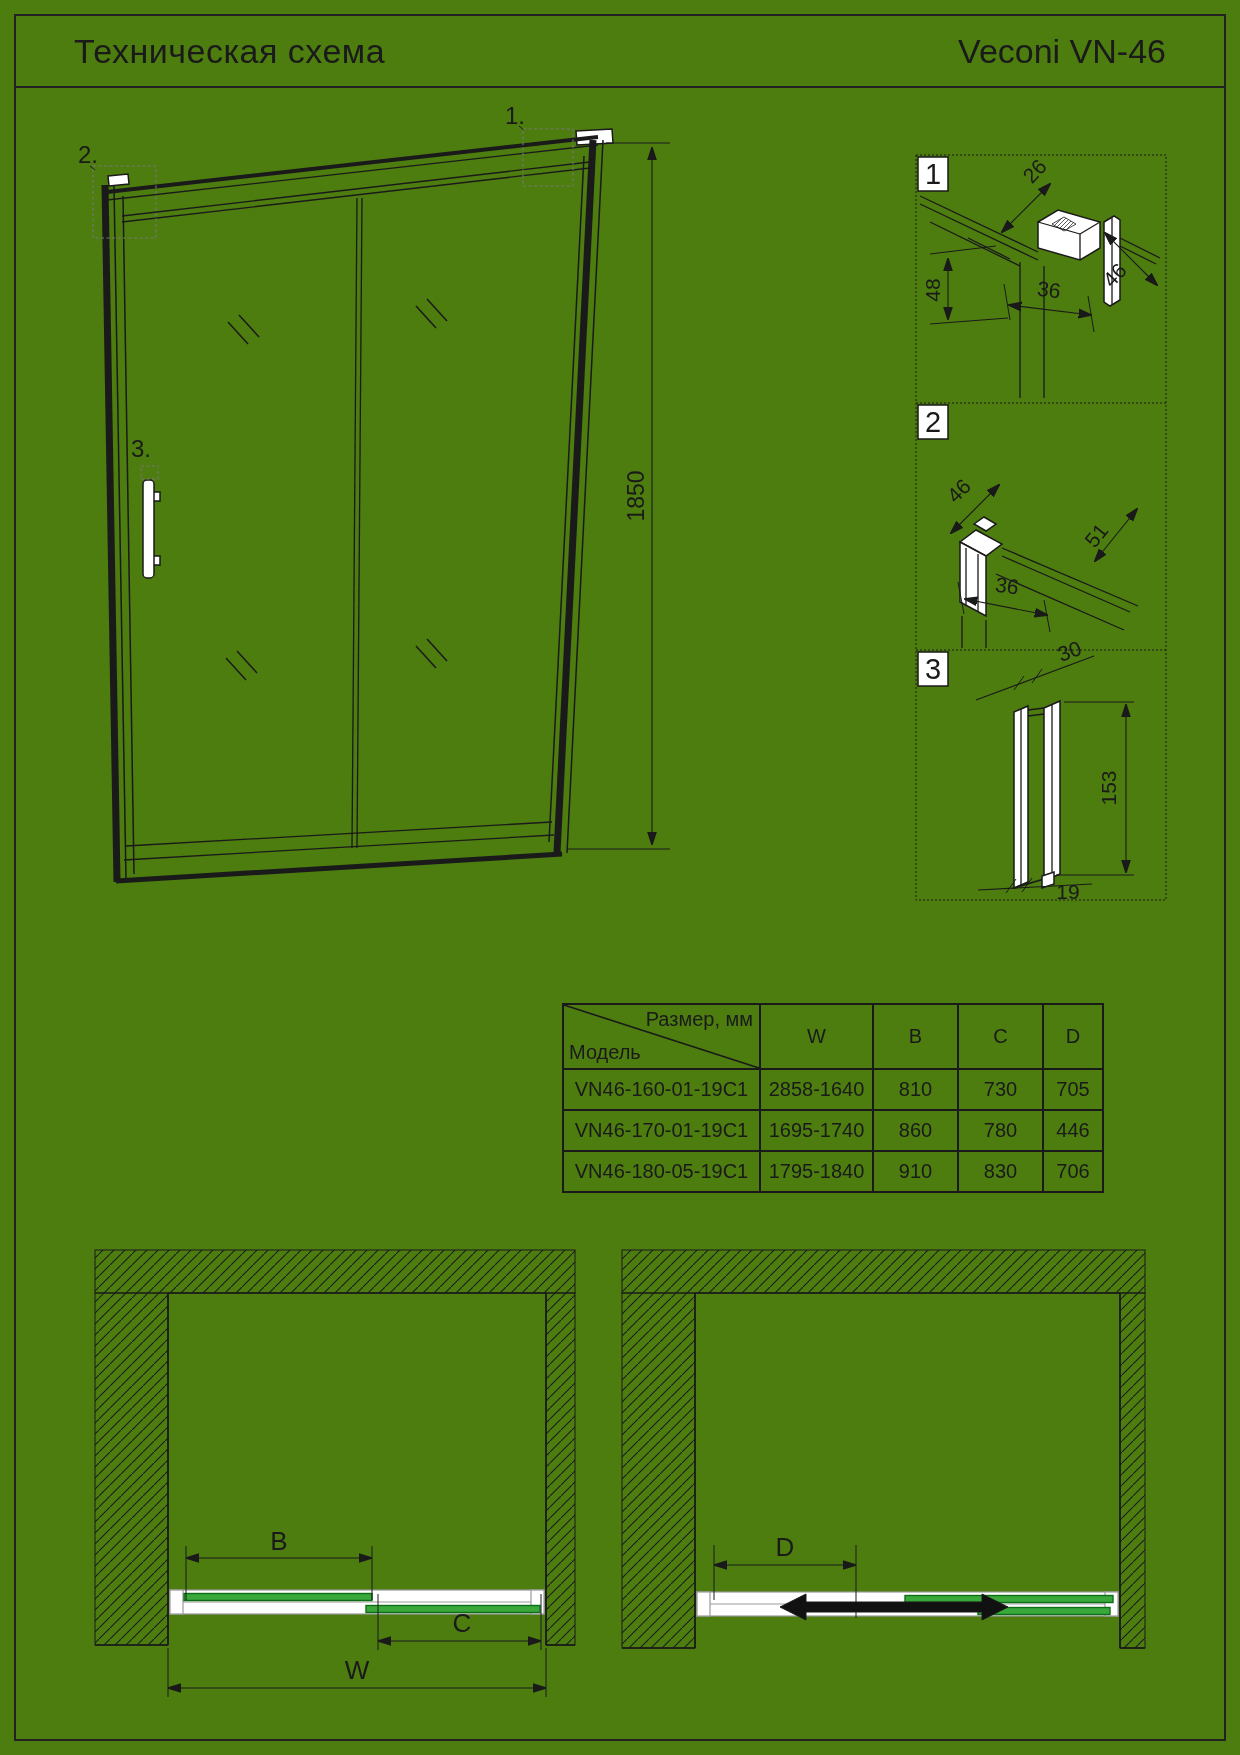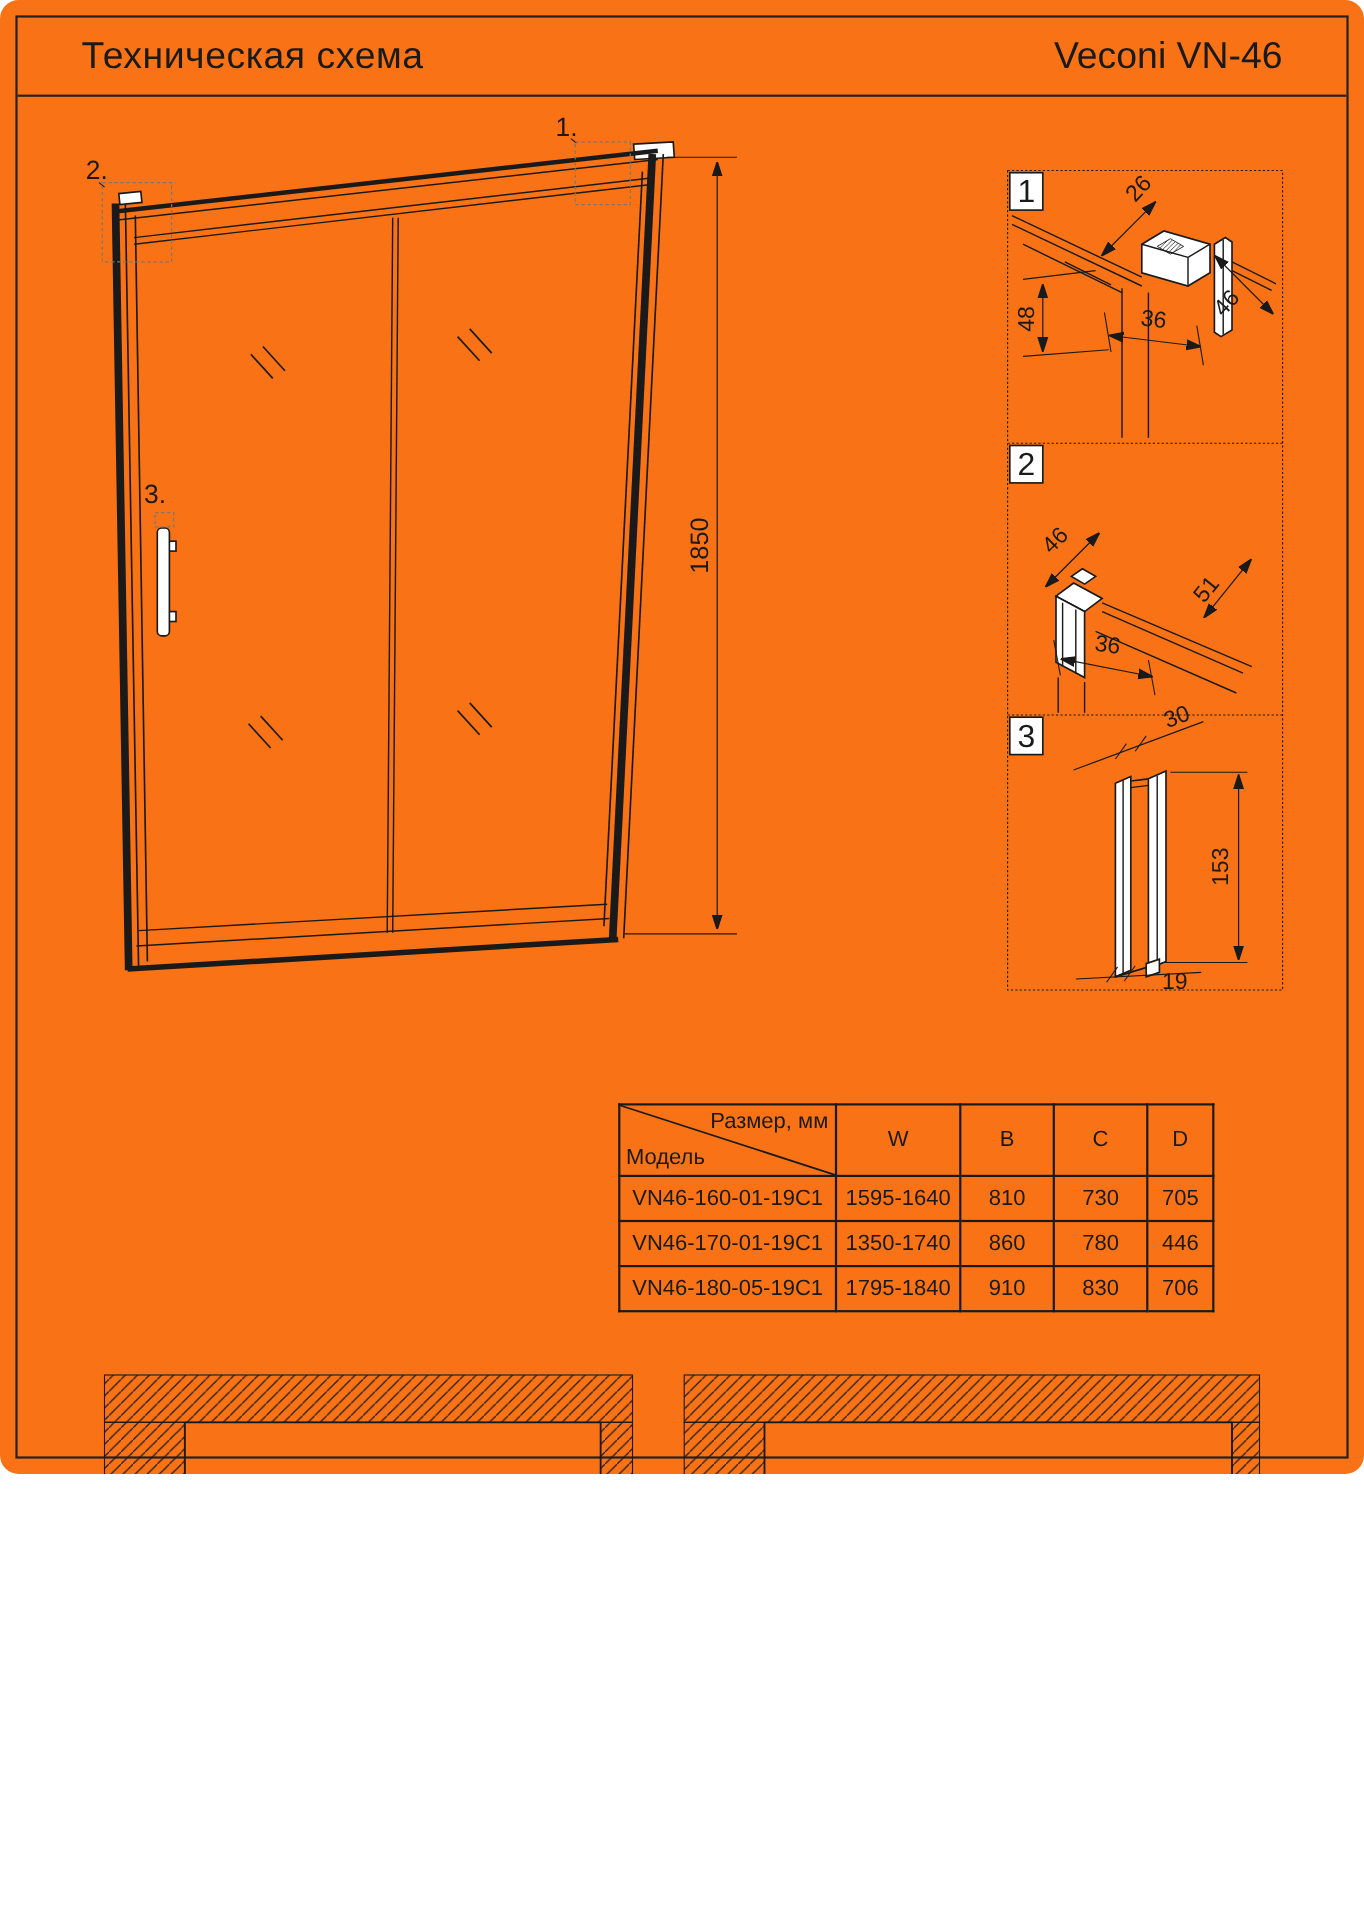--- a/index.html
+++ b/index.html
@@ -1,17 +1,17 @@
 <!DOCTYPE html>
 <html><head>
 <meta charset="utf-8">
 <style>
   html,body{margin:0;padding:0;background:#ffffff;}
-  .page{position:relative;width:1240px;height:1340px;background:#f97316;
-        font-family:"Liberation Sans", sans-serif;color:#1a1a1a;overflow:hidden;border-radius:17px;}
+  .page{position:relative;width:1240px;height:1755px;background:#4d7c0f;
+        font-family:"Liberation Sans", sans-serif;color:#1a1a1a;overflow:hidden;}
   .frame{position:absolute;left:14px;top:14px;right:14px;bottom:14px;
          border:2px solid #222;pointer-events:none;}
   .header{position:absolute;left:16px;top:16px;width:1208px;height:72px;
           border-bottom:2px solid #222;display:flex;align-items:center;
           justify-content:space-between;padding:0 58px;box-sizing:border-box;}
   .title{font-size:34px;letter-spacing:.5px;}
   .product{font-size:34px;font-weight:normal;}
   svg{position:absolute;overflow:visible;}
   svg line, svg path, svg polygon, svg rect, svg polyline{stroke:#1a1a1a;}
   text{fill:#1a1a1a;stroke:none !important;font-family:"Liberation Sans",sans-serif;}
@@ -278,28 +278,28 @@
         <span class="tr">Размер, мм</span>
         <span class="bl">Модель</span>
       </th>
       <th>W</th>
       <th>B</th>
       <th>C</th>
       <th>D</th>
     </tr>
     <tr>
       <td>VN46-160-01-19C1</td>
-      <td>1595-1640</td>
+      <td>2858-1640</td>
       <td>810</td>
       <td>730</td>
       <td>705</td>
     </tr>
     <tr>
       <td>VN46-170-01-19C1</td>
-      <td>1350-1740</td>
+      <td>1695-1740</td>
       <td>860</td>
       <td>780</td>
       <td>446</td>
     </tr>
     <tr>
       <td>VN46-180-05-19C1</td>
       <td>1795-1840</td>
       <td>910</td>
       <td>830</td>
       <td>706</td>

